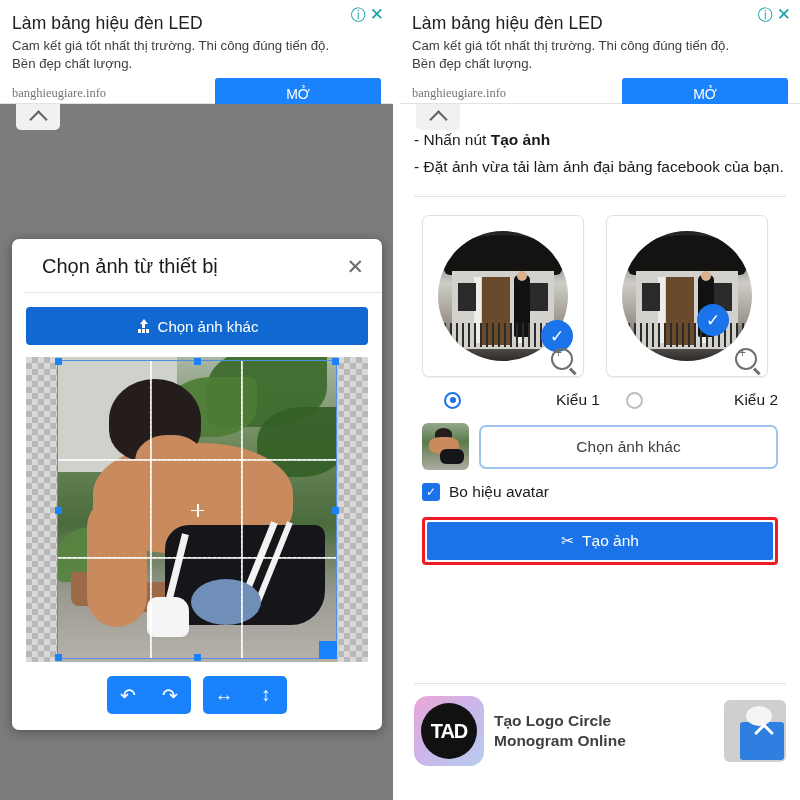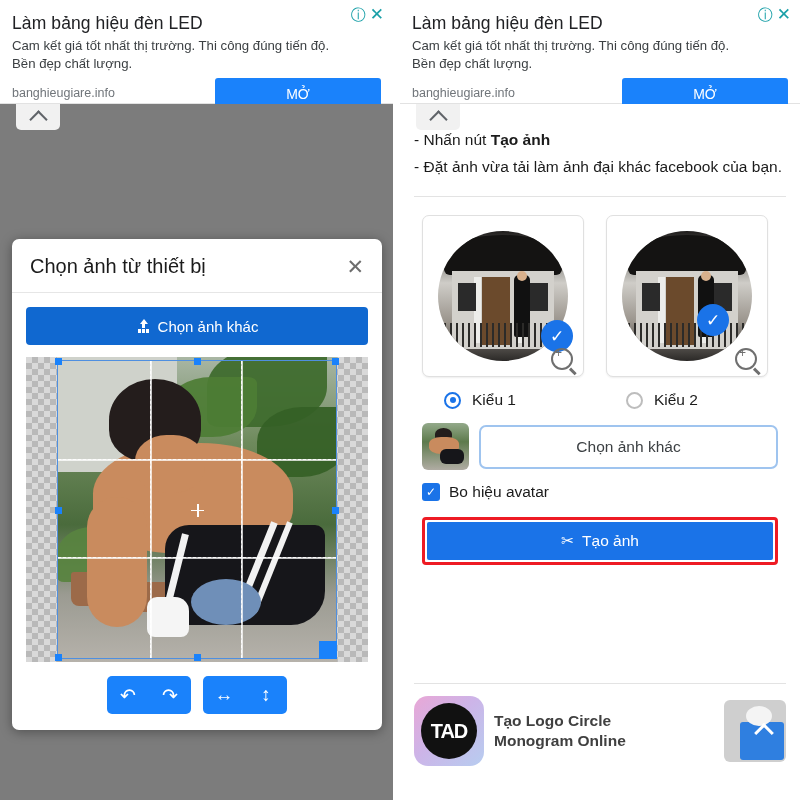--- a/index.html
+++ b/index.html
@@ -12,21 +12,21 @@
 
   
   .panel{position:relative;width:393px;height:800px;overflow:hidden;background:#ffffff;}
   .panel.right{width:400px;margin-left:7px;}
 
   
   .ad{position:relative;background:#ffffff;padding:10px 12px 8px 12px;box-sizing:border-box;height:103px;}
   .ad-title{font-size:17.5px;font-weight:normal;color:#202124;letter-spacing:.1px;line-height:22px;margin:2px 0 3px 0;}
   .ad-desc{font-size:13.2px;color:#3c4043;line-height:17.5px;max-width:330px;}
   .ad-bottom{display:flex;align-items:center;justify-content:space-between;margin-top:6px;}
-  .ad-url{font-size:12.5px;color:#70757a;}
+  .ad-url{font-size:12.5px;color:#70757a;font-family:Liberation Serif, serif;}
   .ad-cta{background:#1a82fb;color:#fff;font-size:14px;border:none;border-radius:3px;
           width:166px;height:30px;line-height:30px;text-align:center;cursor:pointer;}
   .ad-icons{position:absolute;top:7px;right:9px;display:flex;align-items:center;gap:4px;}
   .ad-ico{color:#1aa0a8;font-size:15px;line-height:15px;cursor:pointer;}
   .ad-ico.close{font-size:17px;color:#1aa0a8;}
   .ad-rule{height:1px;background:#e2e2e2;width:100%;}
 
   
   .collapse-tab{position:absolute;left:16px;top:0;width:44px;height:26px;background:#f1f1f1;
       border-radius:0 0 5px 5px;display:flex;align-items:center;justify-content:center;cursor:pointer;z-index:6;}
@@ -36,21 +36,21 @@
   
   .page-body{position:relative;background:#ffffff;height:697px;}
   .instr{font-size:15px;color:#202124;line-height:26px;padding:0 14px;}
   .instr b{font-weight:bold;}
   .dim{position:absolute;left:0;right:0;top:0;bottom:0;background:#7c7c7c;z-index:3;}
 
   
   .modal{position:absolute;z-index:5;left:12px;top:135px;width:370px;background:#fff;border-radius:7px;
          box-shadow:0 2px 12px rgba(0,0,0,.35);overflow:hidden;}
   .modal-head{display:flex;align-items:center;justify-content:space-between;
-              padding:16px 18px 14px 18px;border-bottom:1px solid #e6e6e6;}
+              padding:16px 18px 14px 18px;border-bottom:1px solid #e6e6e6;margin-left:12px;}
   .modal-title{font-size:20px;color:#1b1b1b;}
   .modal-x{font-size:21px;color:#6d6d6d;cursor:pointer;line-height:18px;}
   .modal-body{padding:14px 14px 16px 14px;}
   .btn-primary{display:flex;align-items:center;justify-content:center;gap:7px;width:100%;height:38px;
      background:#1068d0;color:#fff;border:none;border-radius:4px;font-size:15px;cursor:pointer;}
   .upload-ico{display:inline-block;width:15px;height:14px;position:relative;}
   .upload-ico:before{content:"";position:absolute;left:4px;top:0;border-left:4px solid transparent;
      border-right:4px solid transparent;border-bottom:5px solid #fff;}
   .upload-ico:after{content:"";position:absolute;left:6px;top:5px;width:3px;height:4px;background:#fff;
      box-shadow:-4px 5px 0 0 #fff,0 5px 0 0 #fff,4px 5px 0 0 #fff;}
@@ -133,21 +133,21 @@
          display:flex;align-items:center;justify-content:center;color:#fff;font-size:17px;font-weight:bold;}
   .check.c1{right:10px;bottom:24px;}
   .check.c2{right:38px;bottom:40px;}
   .zoom-ic{position:absolute;right:10px;bottom:6px;width:18px;height:18px;border-radius:50%;
            border:2px solid #6f6f6f;}
   .zoom-ic:after{content:"";position:absolute;right:-6px;bottom:-4px;width:8px;height:2.5px;
            background:#6f6f6f;transform:rotate(45deg);}
   .zoom-ic:before{content:"+";position:absolute;left:2px;top:-4px;font-size:12px;color:#6f6f6f;}
 
   .radios{display:flex;padding:14px 22px 0 22px;}
-  .radio{display:flex;align-items:center;gap:11px;width:182px;cursor:pointer;padding-left:22px;box-sizing:border-box;}
+  .radio{display:flex;align-items:center;gap:26px;width:182px;cursor:pointer;padding-left:22px;box-sizing:border-box;justify-content:space-between;}
   .rdot{width:17px;height:17px;border-radius:50%;border:2px solid #bdbdbd;box-sizing:border-box;position:relative;}
   .rdot.on{border-color:#1a73e8;}
   .rdot.on:after{content:"";position:absolute;left:3.5px;top:3.5px;width:6px;height:6px;border-radius:50%;background:#1a73e8;}
   .rlab{font-size:15.5px;color:#1b1b1b;}
 
   .pickrow{display:flex;align-items:center;gap:10px;padding:14px 22px 0 22px;}
   .thumb{width:47px;height:47px;border-radius:6px;overflow:hidden;flex:0 0 auto;position:relative;
          background:linear-gradient(180deg,#93a98a 0%,#5d7a4c 40%,#b0aca3 100%);}
   .t-h{position:absolute;left:13px;top:5px;width:17px;height:12px;background:#241d1c;border-radius:50% 50% 30% 30%;}
   .t-b{position:absolute;left:7px;top:14px;width:30px;height:17px;background:#c98b5e;border-radius:40%;}
@@ -289,21 +289,21 @@
     </div>
     <div class="ad-rule"></div>
 
     <div class="r-body">
       <div class="collapse-tab">
         <span class="chev"></span>
       </div>
 
       <div class="r-instr">- Nhấn nút
         <b>Tạo ảnh</b></div>
-      <div class="r-instr">- Đặt ảnh vừa tải làm ảnh đại khác facebook của bạn.</div>
+      <div class="r-instr">- Đặt ảnh vừa tải làm ảnh đại bảng facebook của bạn.</div>
       <div class="r-rule"></div>
 
       <div class="cards">
         <div class="card">
           <div class="ava">
             <div class="a-roof"></div>
               <div class="a-wall"></div>
             <div class="a-col" style="left:36px;"></div>
               <div class="a-col" style="left:78px;"></div>
             <div class="a-win" style="left:20px;"></div>

